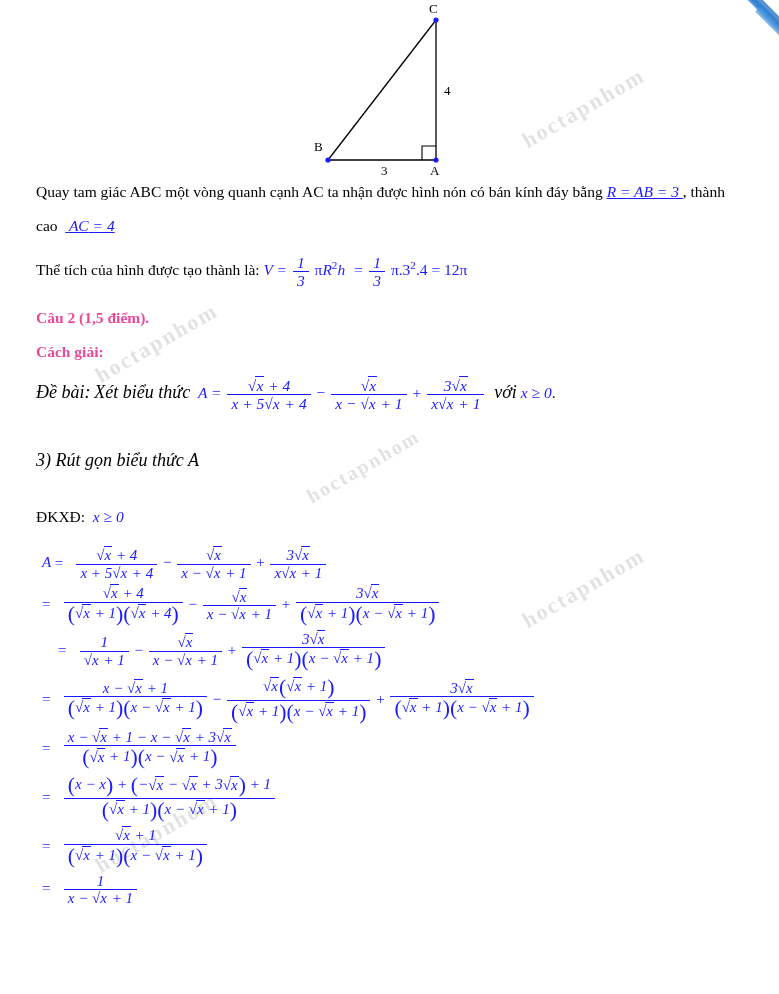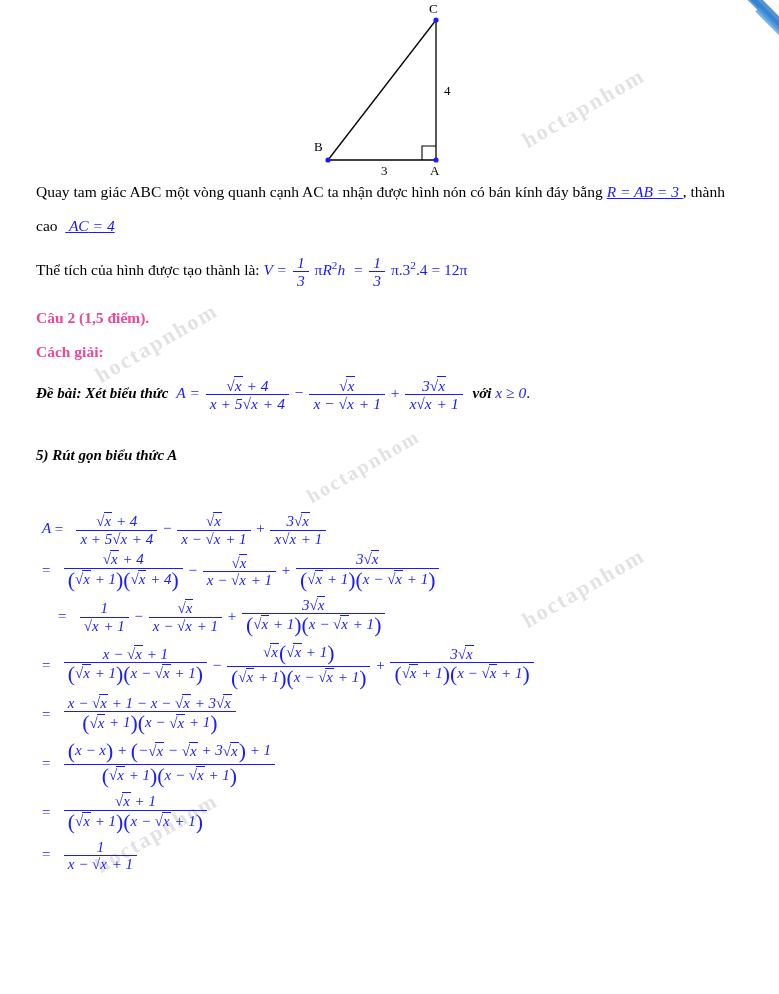--- a/index.html
+++ b/index.html
@@ -86,23 +86,23 @@
   .spacer-md { height: 16px; }
   .spacer-lg { height: 20px; }
 
   .heading-red {
     color: #ec4899;
     font-weight: bold;
     font-size: 15.5px;
     margin: 0;
   }
   .bold-italic {
-    font-weight: bold;
+    font-weight: normal;
     font-style: italic;
-    font-size: 15px;
+    font-size: 18px;
   }
   .math {
     font-family: "Liberation Serif", serif;
     font-style: italic;
     text-decoration: underline;
   }
   .mathblue {
     color: #1a1aff;
     font-family: "Liberation Serif", serif;
     font-style: italic;
@@ -257,24 +257,28 @@
           <span class="num">3<span class="sqrt"><span class="rad">√</span><span class="radicand">x</span></span></span>
           <span class="den">x<span class="sqrt"><span class="rad">√</span><span class="radicand">x</span></span> + 1</span>
         </span>
       </span>
       <span class="bold-italic">với</span>
       <span class="mathblue">x ≥ 0</span><span>.</span>
     </p>
 
     <div class="spacer-lg"></div>
 
-    <p class="bold-italic">5) Rút gọn biểu thức A</p>
-
-    <div class="spacer-md"></div>
-
+    <p class="bold-italic">3) Rút gọn biểu thức A</p>
+
+    <div class="spacer-md"></div>
+
+    <p class="para">
+      <span>ĐKXĐ:</span>
+      &nbsp;<span class="mathblue">x ≥ 0</span>
+    </p>
 
     <div class="spacer-md"></div>
 
     <div class="mathblue">
 
       <div class="eqline eq-indent-1">
         <span style="font-style:italic">A</span> <span class="eqsign">=</span>
         <span class="frac"><span class="num"><span class="sqrt"><span class="rad">√</span><span class="radicand">x</span></span> + 4</span><span class="den">x + 5<span class="sqrt"><span class="rad">√</span><span class="radicand">x</span></span> + 4</span></span>
         <span style="font-style:normal">−</span>
         <span class="frac"><span class="num"><span class="sqrt"><span class="rad">√</span><span class="radicand">x</span></span></span><span class="den">x − <span class="sqrt"><span class="rad">√</span><span class="radicand">x</span></span> + 1</span></span>

